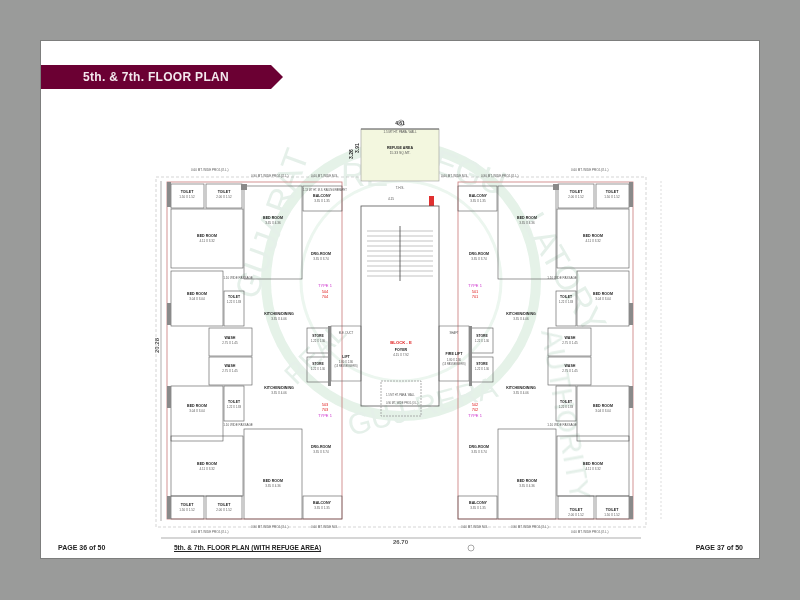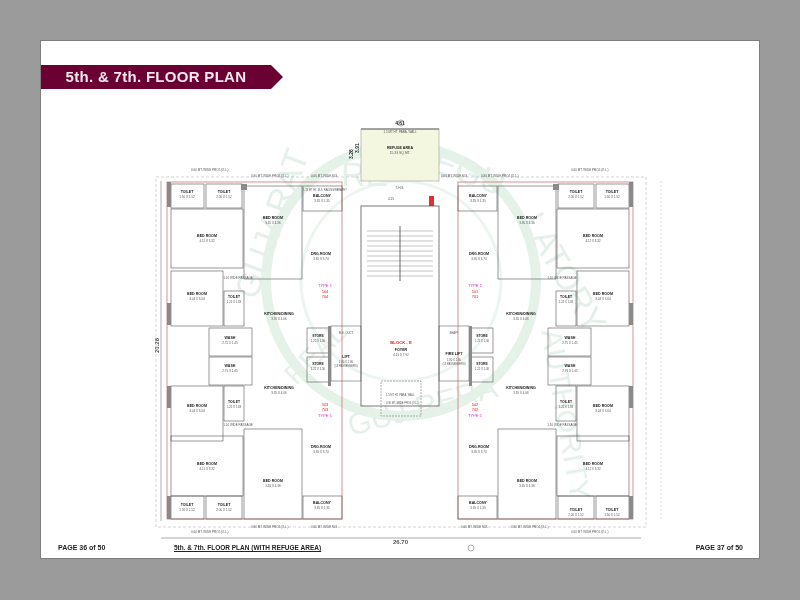--- a/index.html
+++ b/index.html
@@ -1,20 +1,20 @@
 <!DOCTYPE html>
 <html><head>
 <meta charset="utf-8">
 <style>
   html,body{margin:0;padding:0;}
   body{width:800px;height:600px;background:#9a9b9a;position:relative;overflow:hidden;font-family:"Liberation Sans",sans-serif;}
   .page{position:absolute;left:40px;top:40px;width:720px;height:519px;background:#fff;border:1px solid #7d7e7d;box-sizing:border-box;}
   .banner{position:absolute;left:0;top:24px;width:230px;height:24px;background:#6b0033;}
   .banner-arrow{position:absolute;left:230px;top:24px;width:0;height:0;border-top:12px solid transparent;border-bottom:12px solid transparent;border-left:12px solid #6b0033;}
-  .banner-text{position:absolute;left:0;top:24px;width:230px;height:24px;line-height:24px;text-align:center;color:#f3e8ee;font-size:15px;font-weight:bold;letter-spacing:0.3px;}
+  .banner-text{position:absolute;left:0;top:24px;width:230px;height:24px;line-height:24px;text-align:center;color:#f3e8ee;font-size:12px;font-weight:bold;letter-spacing:0.3px;}
   .page-left{position:absolute;left:17px;top:503px;font-size:7px;font-weight:bold;color:#222;}
   .page-right{position:absolute;right:16px;top:503px;font-size:7px;font-weight:bold;color:#222;}
   .plan-caption{position:absolute;left:133px;top:503px;font-size:6.5px;font-weight:bold;color:#222;text-decoration:underline;}
   svg{position:absolute;left:0;top:0;}
   .lbl{font-family:"Liberation Sans",sans-serif;font-weight:bold;fill:#222;}
   .dim{font-family:"Liberation Sans",sans-serif;fill:#555;}
 </style>
 </head>
 <body>
 

